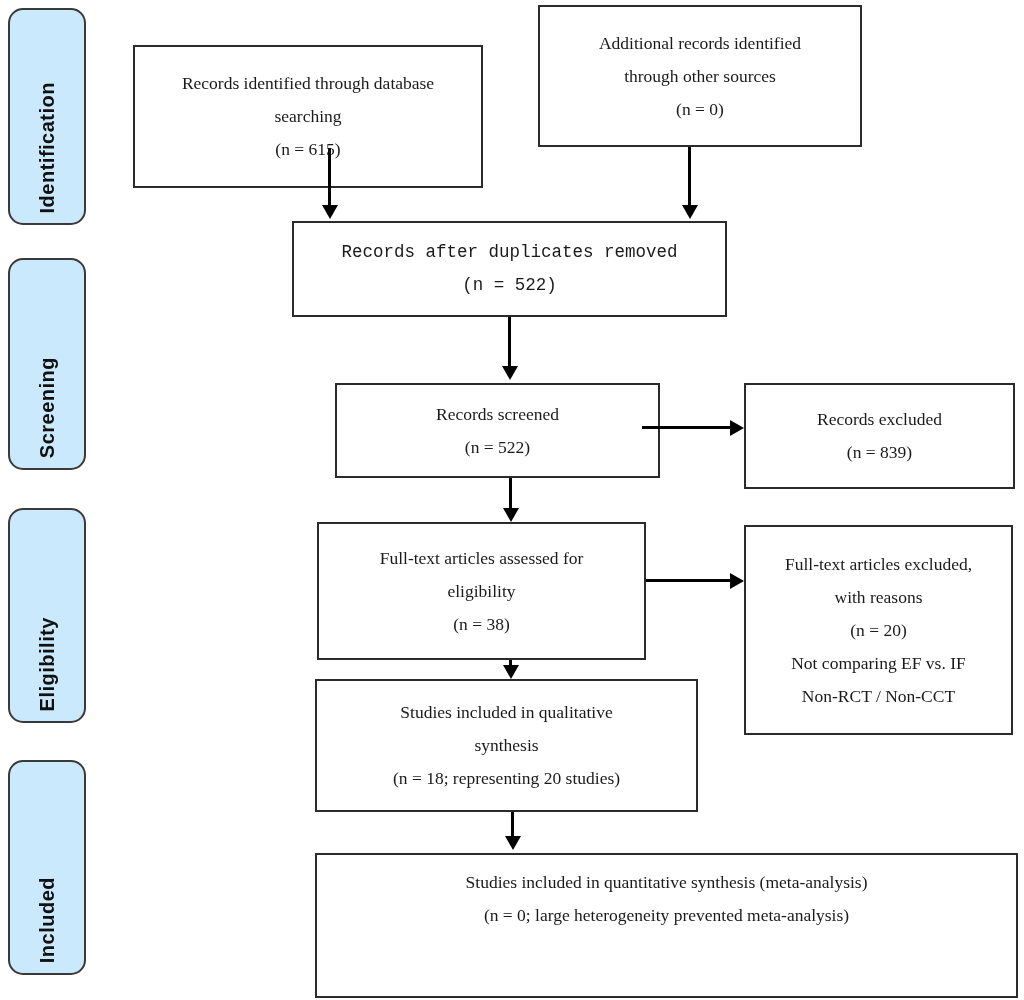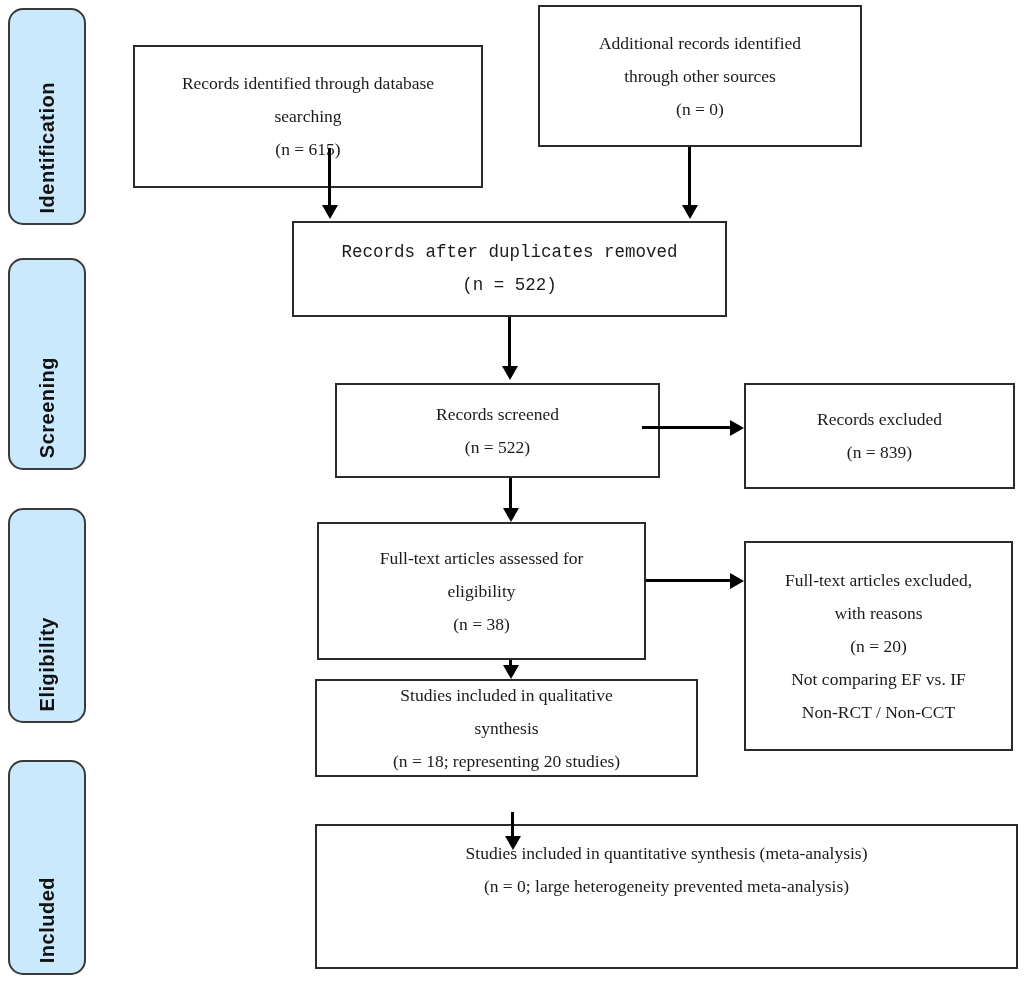--- a/index.html
+++ b/index.html
@@ -132,35 +132,35 @@
     <div class="flow-text">Records excluded
 (n = 839)</div>
   </div>
 
   <div class="flow-box" style="left:317px; top:522px; width:329px; height:138px;">
     <div class="flow-text">Full-text articles assessed for
 eligibility
 (n = 38)</div>
   </div>
 
-  <div class="flow-box" style="left:744px; top:525px; width:269px; height:210px;margin-top:16px;">
+  <div class="flow-box" style="left:744px; top:525px; width:269px; height:210px;">
     <div class="flow-text">Full-text articles excluded,
 with reasons
 (n = 20)
 Not comparing EF vs. IF
 Non-RCT / Non-CCT</div>
   </div>
 
-  <div class="flow-box" style="left:315px; top:679px; width:383px; height:98px;justify-content:center;">
+  <div class="flow-box" style="left:315px; top:679px; width:383px; height:133px;justify-content:center;">
     <div class="flow-text">Studies included in qualitative
 synthesis
 (n = 18; representing 20 studies)</div>
   </div>
 
-  <div class="flow-box top-align" style="left:315px; top:824px; width:703px; height:145px;">
+  <div class="flow-box top-align" style="left:315px; top:853px; width:703px; height:145px;">
     <div class="flow-text">Studies included in quantitative synthesis (meta-analysis)
 (n = 0; large heterogeneity prevented meta-analysis)</div>
   </div>
 
   <div class="arrow-v" style="left:328px; top:148px; height:57px;"></div>
   <div class="arrow-v" style="left:688px; top:147px; height:58px;"></div>
   <div class="arrow-v" style="left:508px; top:317px; height:49px;"></div>
   <div class="arrow-v" style="left:509px; top:478px; height:30px;"></div>
   <div class="arrow-v" style="left:509px; top:660px; height:5px;"></div>
   <div class="arrow-v" style="left:511px; top:812px; height:24px;"></div>

